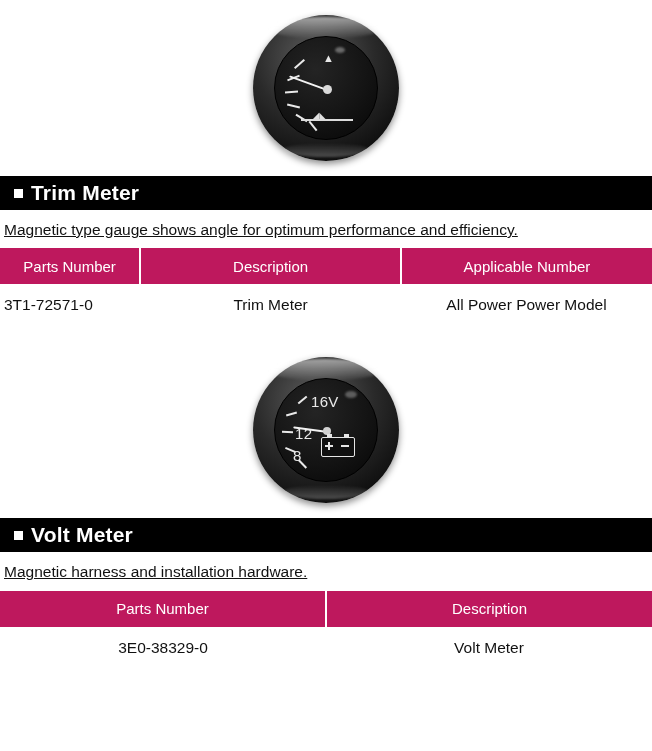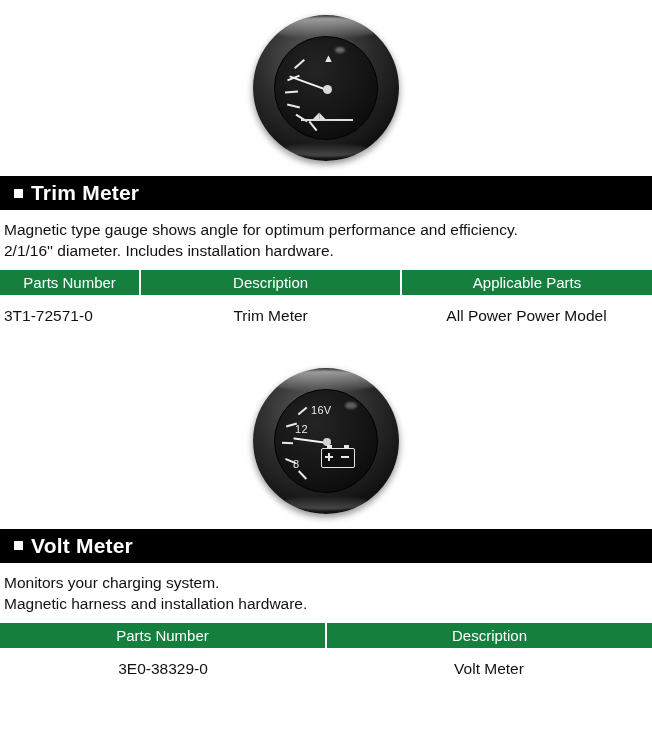--- a/index.html
+++ b/index.html
@@ -78,21 +78,21 @@
   }
   .trim-symbol {
     position: absolute;
     color: #e8e8e8;
     font-size: 11px;
     line-height: 1;
   }
   .volt-label {
     position: absolute;
     color: #eaeaea;
-    font-size: 11px;
+    font-size: 15px;
     font-family: "Liberation Sans", sans-serif;
     letter-spacing: 0.3px;
   }
   .batt-icon {
     position: absolute;
     border: 1.5px solid #e6e6e6;
     border-radius: 2px;
     background: #101010;
   }
   .batt-cap {
@@ -125,34 +125,34 @@
     flex: none;
   }
 
   
   .desc {
     padding: 9px 6px 8px 4px;
     font-size: 15.5px;
     line-height: 1.38;
     color: #111;
   }
-  .desc div { white-space: nowrap; }
+  .desc div { white-space: nowrap; text-decoration: underline; }
 
   
   table {
     width: 100%;
     border-collapse: collapse;
     table-layout: fixed;
   }
   thead th {
-    background: #15803d;
+    background: #be185d;
     color: #ffffff;
     font-weight: normal;
     font-size: 15px;
-    height: 25px;
+    height: 36px;
     text-align: center;
     border-right: 2px solid #ffffff;
     padding: 0;
   }
   thead th:last-child { border-right: none; }
   tbody td {
     font-size: 15.5px;
     height: 36px;
     text-align: center;
     color: #111;
@@ -195,53 +195,52 @@
 
 <div class="spacer-12"></div>
 
 <div class="section-bar">
   <span class="sq"></span>
   <span>Trim Meter</span>
 </div>
 
 <div class="desc">
   <div>Magnetic type gauge shows angle for optimum performance and efficiency.</div>
-  <div>2/1/16'' diameter. Includes installation hardware.</div>
 </div>
 
 <table>
   <colgroup>
     <col style="width:21.5%">
     <col style="width:40%">
     <col style="width:38.5%">
   </colgroup>
   <thead>
     <tr>
       <th>Parts Number</th>
       <th>Description</th>
-      <th>Applicable Parts</th>
+      <th>Applicable Number</th>
     </tr>
   </thead>
   <tbody>
     <tr>
       <td class="col-left">3T1-72571-0</td>
       <td>Trim Meter</td>
       <td>All Power Power Model</td>
     </tr>
   </tbody>
 </table>
 
 <div class="spacer-28"></div>
 
 <div class="gauge-block" style="height:152px;">
   <div class="gauge-outer">
     <div class="gauge-face">
 
       <div class="volt-label" style="left:36px; top:14px;">16V</div>
-      <div class="volt-label" style="left:20px; top:33px;">12</div>
+      <div class="volt-label" style="left:20px; top:46px;">12</div>
       <div class="volt-label" style="left:18px; top:68px;">8</div>
 
       <div class="tick" style="left:22px; top:20px; width:11px; height:2px; transform:rotate(-40deg);"></div>
       <div class="tick" style="left:11px; top:34px; width:11px; height:2px; transform:rotate(-16deg);"></div>
       <div class="tick" style="left:7px; top:52px; width:11px; height:2px; transform:rotate(2deg);"></div>
       <div class="tick" style="left:10px; top:70px; width:11px; height:2px; transform:rotate(22deg);"></div>
       <div class="tick" style="left:22px; top:84px; width:11px; height:2px; transform:rotate(46deg);"></div>
 
       <div class="needle" style="left:52px; top:52px; width:34px; transform:rotate(188deg);"></div>
       <div style="position:absolute; left:48px; top:48px; width:8px; height:8px; border-radius:50%; background:#d2d2d2;"></div>
@@ -259,21 +258,20 @@
 </div>
 
 <div class="spacer-12"></div>
 
 <div class="section-bar">
   <span class="sq"></span>
   <span>Volt Meter</span>
 </div>
 
 <div class="desc">
-  <div>Monitors your charging system.</div>
   <div>Magnetic harness and installation hardware.</div>
 </div>
 
 <table>
   <colgroup>
     <col style="width:50%">
     <col style="width:50%">
   </colgroup>
   <thead>
     <tr>

